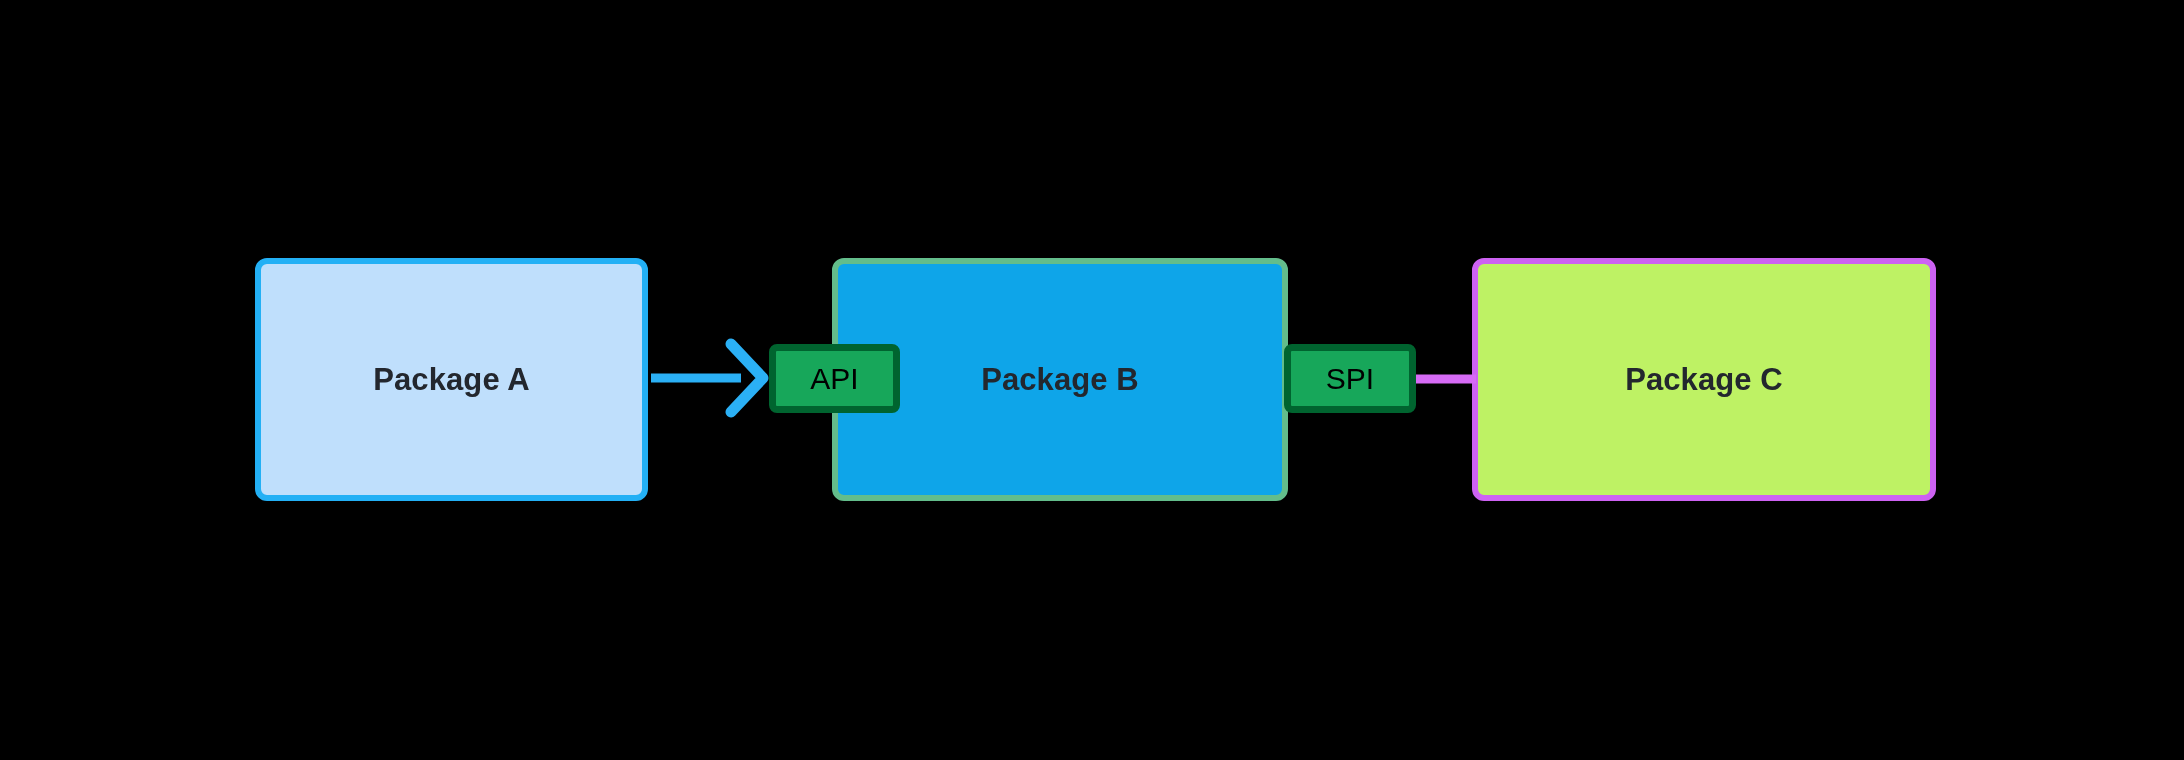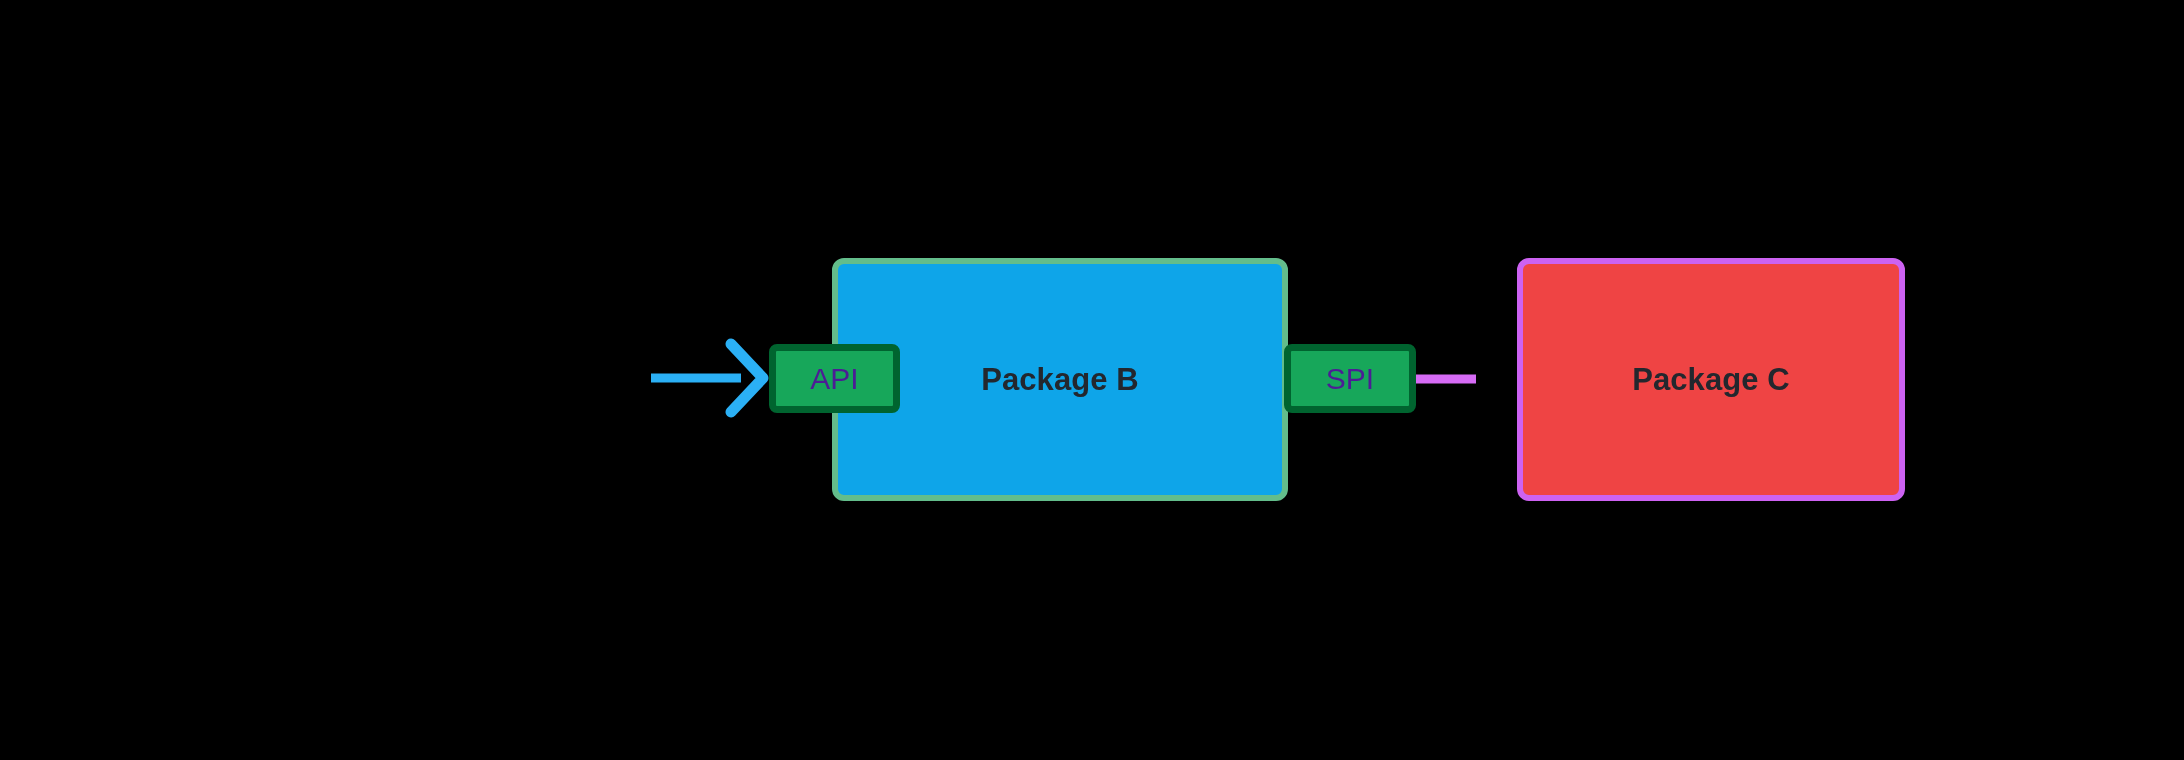--- a/index.html
+++ b/index.html
@@ -55,44 +55,43 @@
     width: 456px;
     height: 243px;
     background: #0ea5e9;
     border: 6px solid #63bd8b;
     border-radius: 12px;
   }
 
   #package-c-box {
     left: 1472px;
     top: 258px;
-    width: 388px;
+    width: 464px;
     height: 243px;
-    background: #ef4444;
+    background: #bef264;
     border: 6px solid #cd62f2;
     border-radius: 12px;
-    margin-left: 45px;
   }
 
   
   .interface-box {
     position: absolute;
     box-sizing: border-box;
     background: #17a75a;
     border: 7px solid #00642f;
     border-radius: 8px;
     display: flex;
     align-items: center;
     justify-content: center;
     z-index: 5;
   }
   .interface-label {
     font-size: 30px;
     font-weight: normal;
-    color: #4c1d95;
+    color: #000000;
     white-space: nowrap;
     user-select: none;
   }
 
   #api-box {
     left: 769px;
     top: 344px;
     width: 131px;
     height: 69px;
   }
@@ -120,20 +119,23 @@
     top: 336px;
     width: 132px;
     height: 86px;
   }
 </style>
 </head>
 <body>
 
 <div id="diagram-canvas">
 
+  <div class="package-box" id="package-a-box">
+    <span class="package-label">Package A</span>
+  </div>
 
   <div class="package-box" id="package-b-box">
     <span class="package-label">Package B</span>
   </div>
 
   <div class="package-box" id="package-c-box">
     <span class="package-label">Package C</span>
   </div>
 
   <div class="interface-box" id="api-box">

